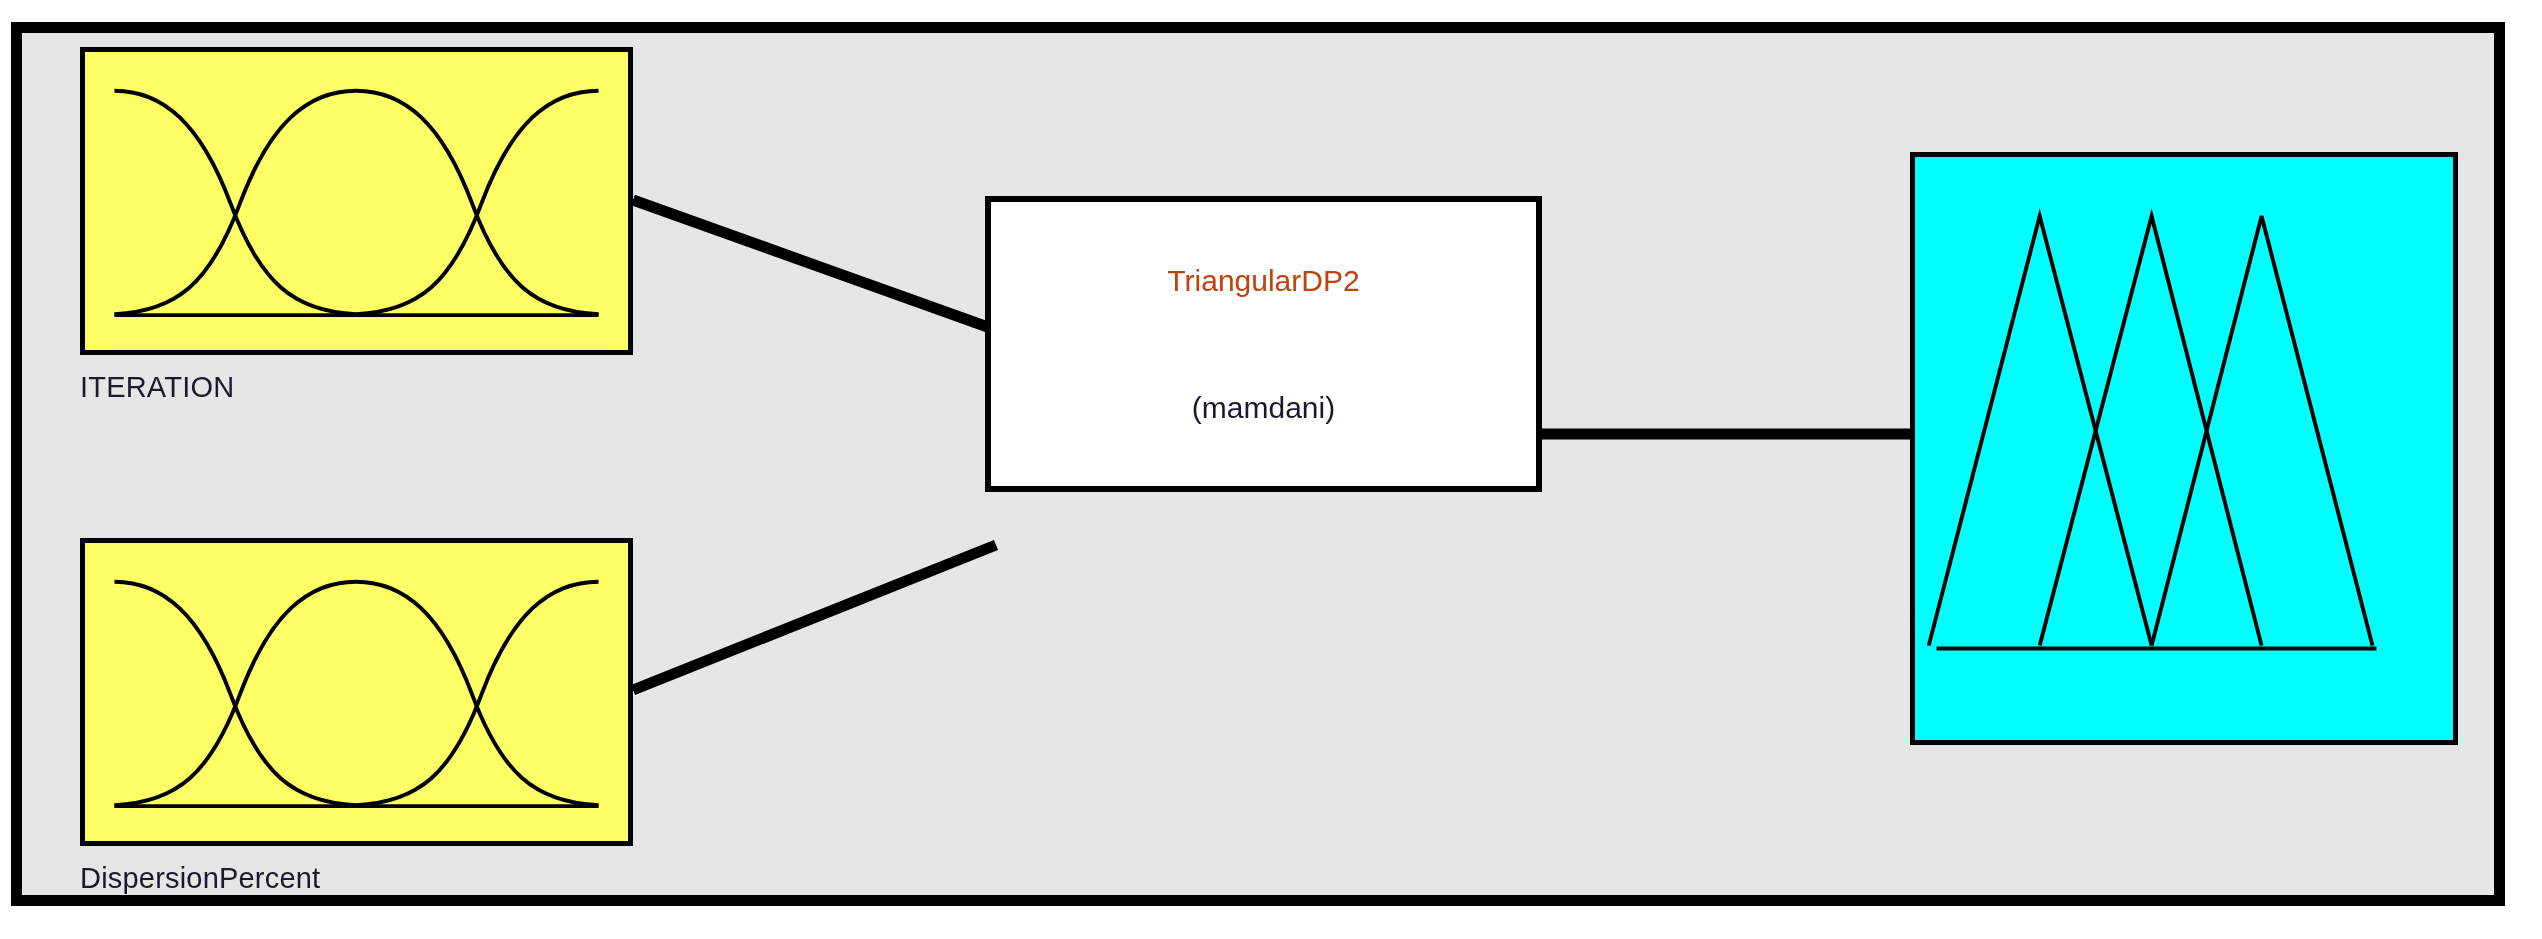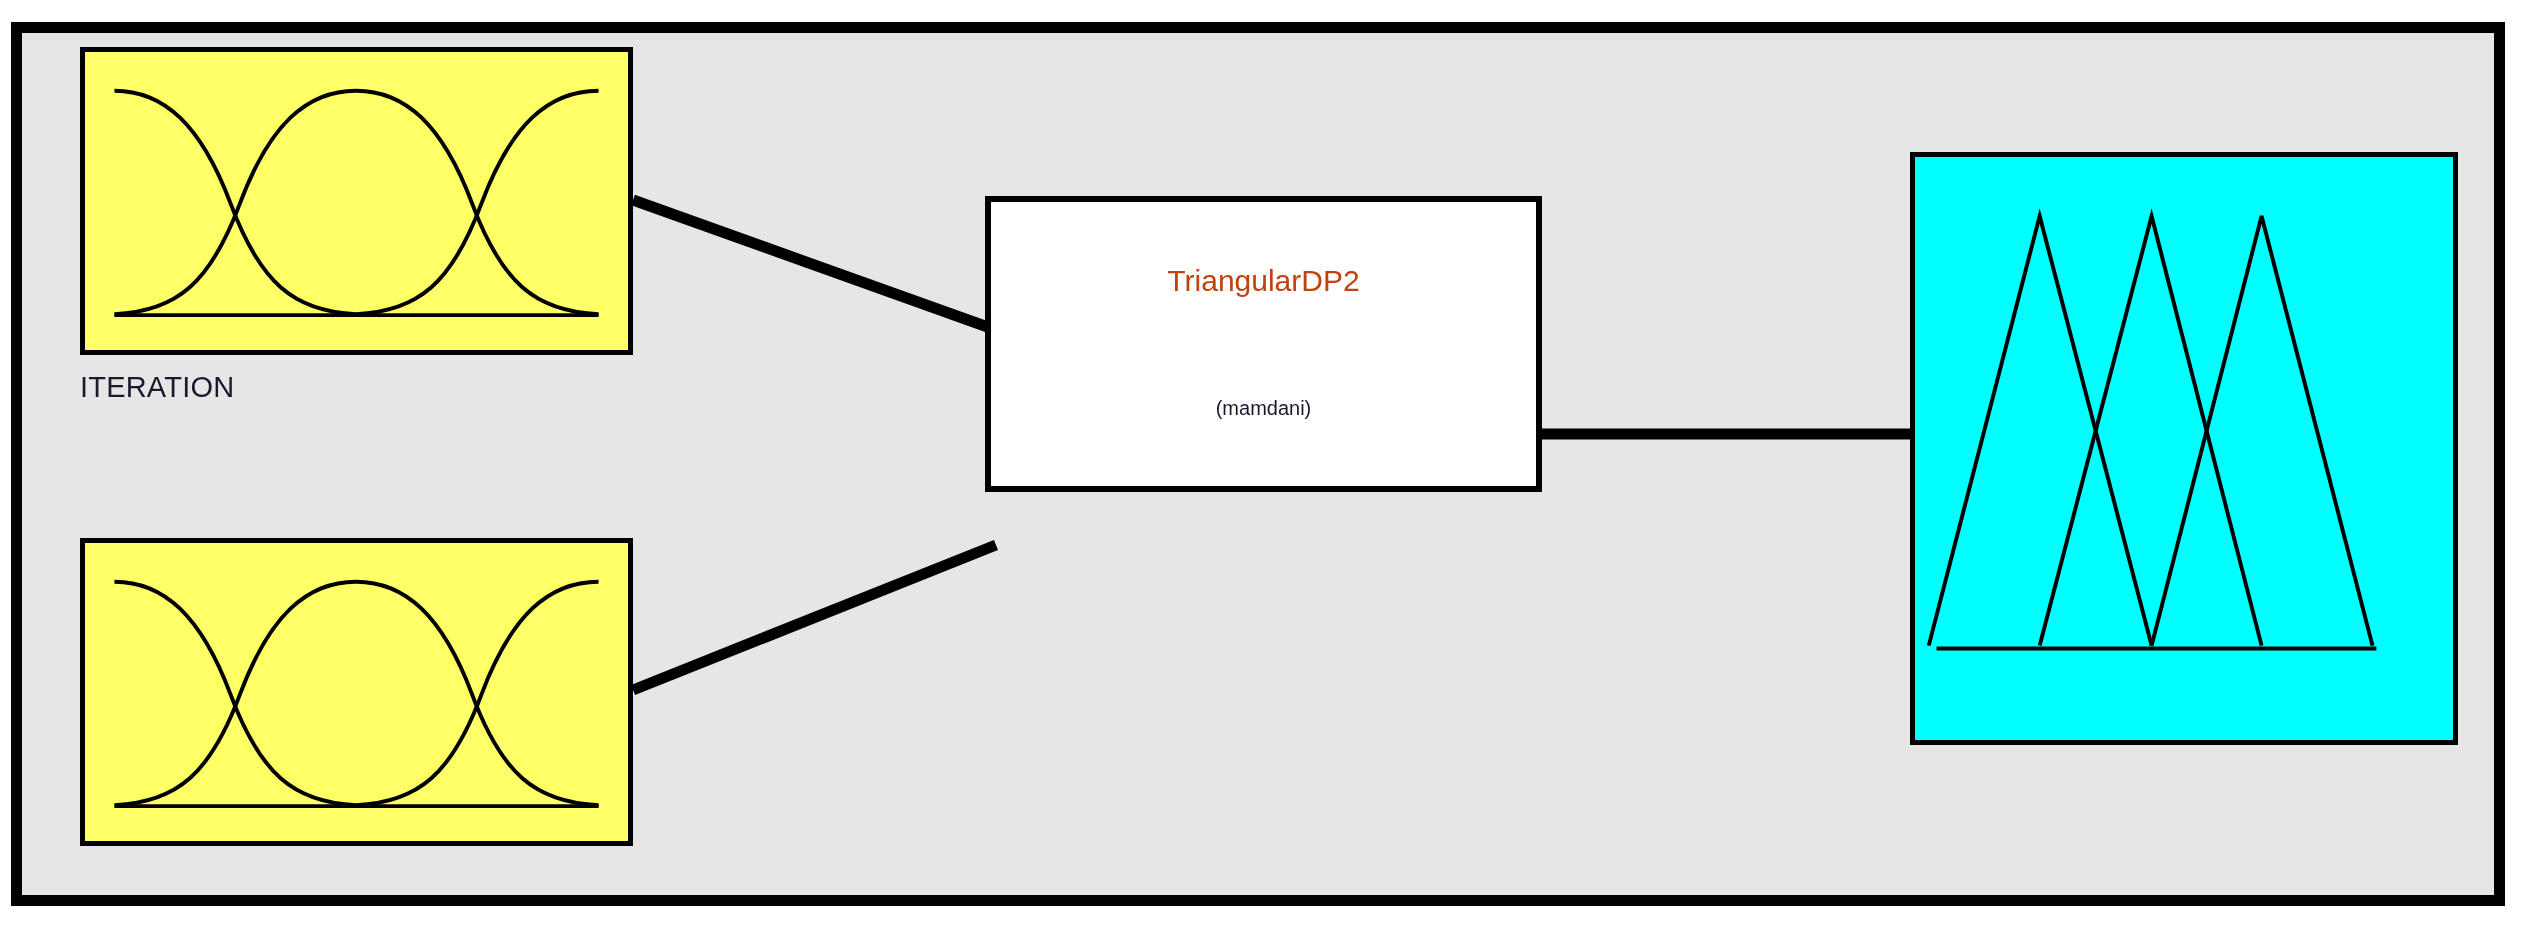--- a/index.html
+++ b/index.html
@@ -73,21 +73,21 @@
     justify-content: center;
   }
   #engine-name {
     color: #c2410c;
     font-size: 30px;
     line-height: 36px;
     white-space: nowrap;
   }
   #engine-type {
     color: #1a1a2e;
-    font-size: 20px;
+    font-size: 30px;
     line-height: 36px;
     white-space: nowrap;
     margin-top: 91px;
   }
 
   
   #connectors {
     position: absolute;
     left: 0;
     top: 0;
@@ -126,20 +126,21 @@
 
   <div class="var-box input" style="left:80px; top:538px; width:553px; height:308px;">
     <svg class="var-plot" viewBox="0 0 553 308" preserveAspectRatio="none">
       <line x1="30" y1="272" x2="523" y2="272" stroke="#000000" stroke-width="4"></line>
       <path d="M 30 40 C 80 40 118 75 148 156 C 178 238 212 268 276 271" fill="none" stroke="#000000" stroke-width="4"></path>
       <path d="M 30 271 C 94 268 128 238 158 156 C 188 75 226 40 276 40
                C 326 40 364 75 394 156 C 424 238 458 268 523 271" fill="none" stroke="#000000" stroke-width="4"></path>
       <path d="M 276 271 C 340 268 374 238 404 156 C 434 75 472 40 523 40" fill="none" stroke="#000000" stroke-width="4"></path>
     </svg>
   </div>
+  <div class="var-label" style="left:80px; top:861px; width:553px;">DispersionPercent</div>
 
   <div id="engine-box">
     <div id="engine-name">TriangularDP2</div>
     <div id="engine-type">(mamdani)</div>
   </div>
 
   <div class="var-box output" style="left:1910px; top:152px; width:548px; height:593px;">
     <svg class="var-plot" viewBox="0 0 548 593" preserveAspectRatio="none">
 
       <line x1="22" y1="500" x2="470" y2="500" stroke="#000000" stroke-width="4"></line>

